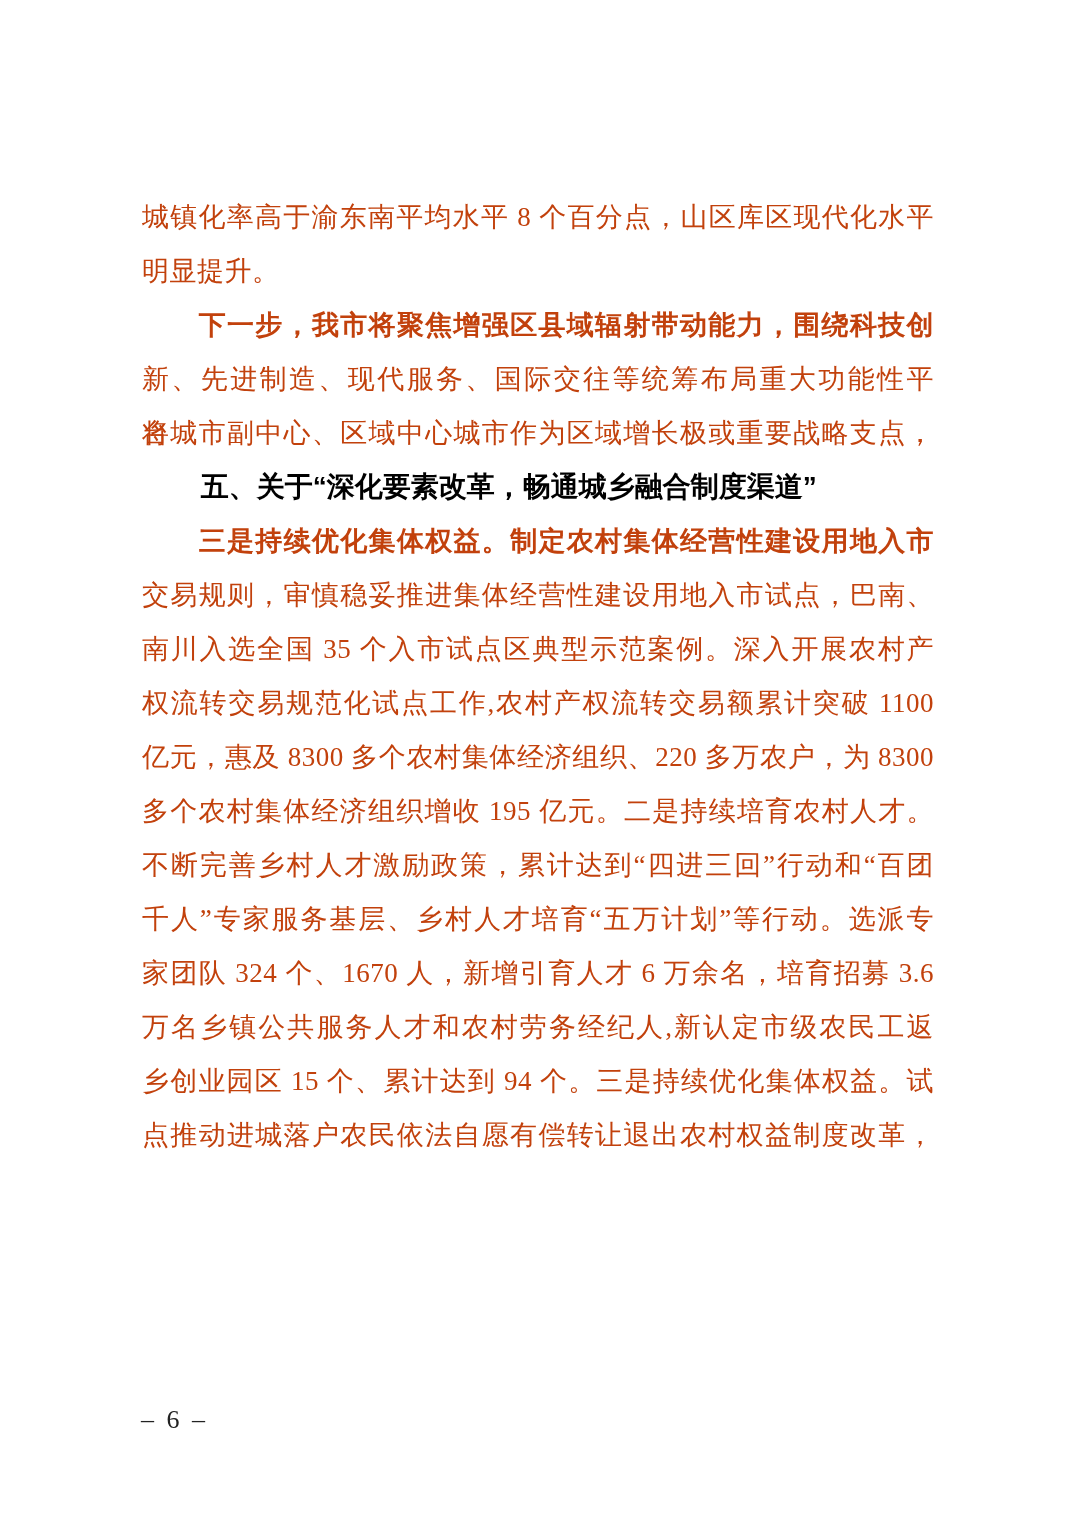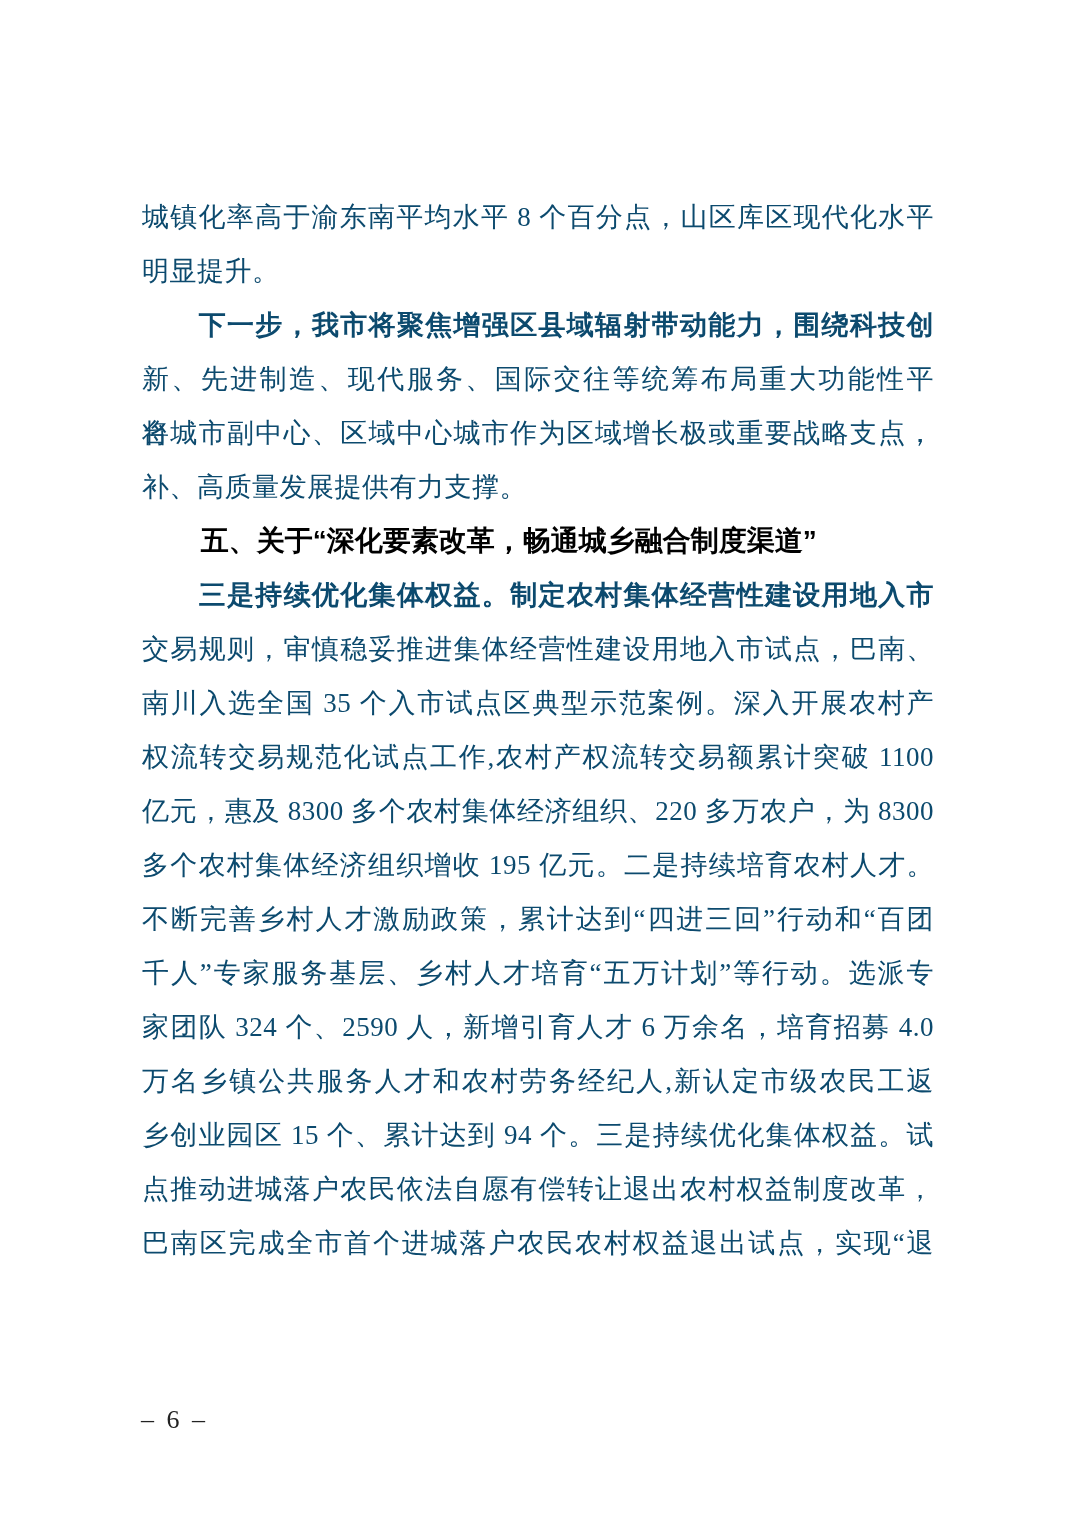--- a/index.html
+++ b/index.html
@@ -26,21 +26,21 @@
     width: 792px;
   }
   .paragraph {
     margin: 0;
     padding: 0;
   }
   .line {
     font-size: 27px;
     line-height: 54px;
     height: 54px;
-    color: #0c4a6e;
+    color: #c2410c;
     text-align: justify;
     text-align-last: justify;
     letter-spacing: 0.5px;
     overflow: visible;
   }
   .line.indent {
     text-indent: 2.1em;
     font-weight: bold;
   }
   .line.line-last {
@@ -73,35 +73,33 @@
 <div class="page">
   <div class="text-block" id="text-block">
       <div class="paragraph body">
         <div class="line">城镇化率高于渝东南平均水平 8 个百分点，山区库区现代化水平</div>
         <div class="line line-last">明显提升。</div>
       </div>
       <div class="paragraph body">
         <div class="line indent">下一步，我市将聚焦增强区县域辐射带动能力，围绕科技创</div>
         <div class="line">新、先进制造、现代服务、国际交往等统筹布局重大功能性平台，</div>
         <div class="line">将城市副中心、区域中心城市作为区域增长极或重要战略支点，</div>
-        <div class="line line-last">补、高质量发展提供有力支撑。</div>
       </div>
       <div class="paragraph heading">
         <div class="line indent line-last">五、关于“深化要素改革，畅通城乡融合制度渠道”</div>
       </div>
       <div class="paragraph body">
         <div class="line indent">三是持续优化集体权益。制定农村集体经营性建设用地入市</div>
         <div class="line">交易规则，审慎稳妥推进集体经营性建设用地入市试点，巴南、</div>
         <div class="line">南川入选全国 35 个入市试点区典型示范案例。深入开展农村产</div>
         <div class="line">权流转交易规范化试点工作,农村产权流转交易额累计突破 1100</div>
         <div class="line">亿元，惠及 8300 多个农村集体经济组织、220 多万农户，为 8300</div>
         <div class="line">多个农村集体经济组织增收 195 亿元。二是持续培育农村人才。</div>
         <div class="line">不断完善乡村人才激励政策，累计达到“四进三回”行动和“百团</div>
         <div class="line">千人”专家服务基层、乡村人才培育“五万计划”等行动。选派专</div>
-        <div class="line">家团队 324 个、2590 人，新增引育人才 6 万余名，培育招募 4.0</div>
+        <div class="line">家团队 324 个、1670 人，新增引育人才 6 万余名，培育招募 3.6</div>
         <div class="line">万名乡镇公共服务人才和农村劳务经纪人,新认定市级农民工返</div>
         <div class="line">乡创业园区 15 个、累计达到 94 个。三是持续优化集体权益。试</div>
         <div class="line">点推动进城落户农民依法自愿有偿转让退出农村权益制度改革，</div>
-        <div class="line">巴南区完成全市首个进城落户农民农村权益退出试点，实现“退</div>
       </div>
     </div>
   <div class="page-number">– 6 –</div>
 </div>
 
 </body></html>

